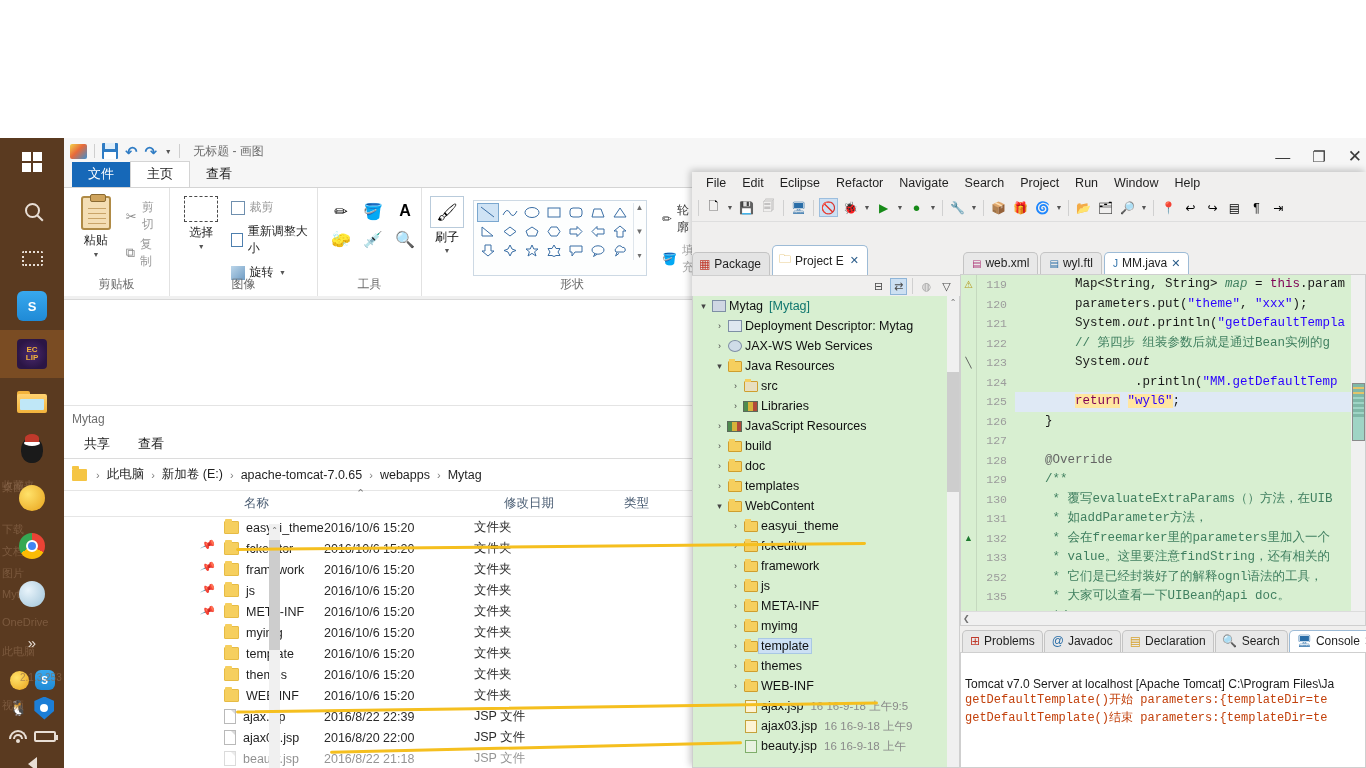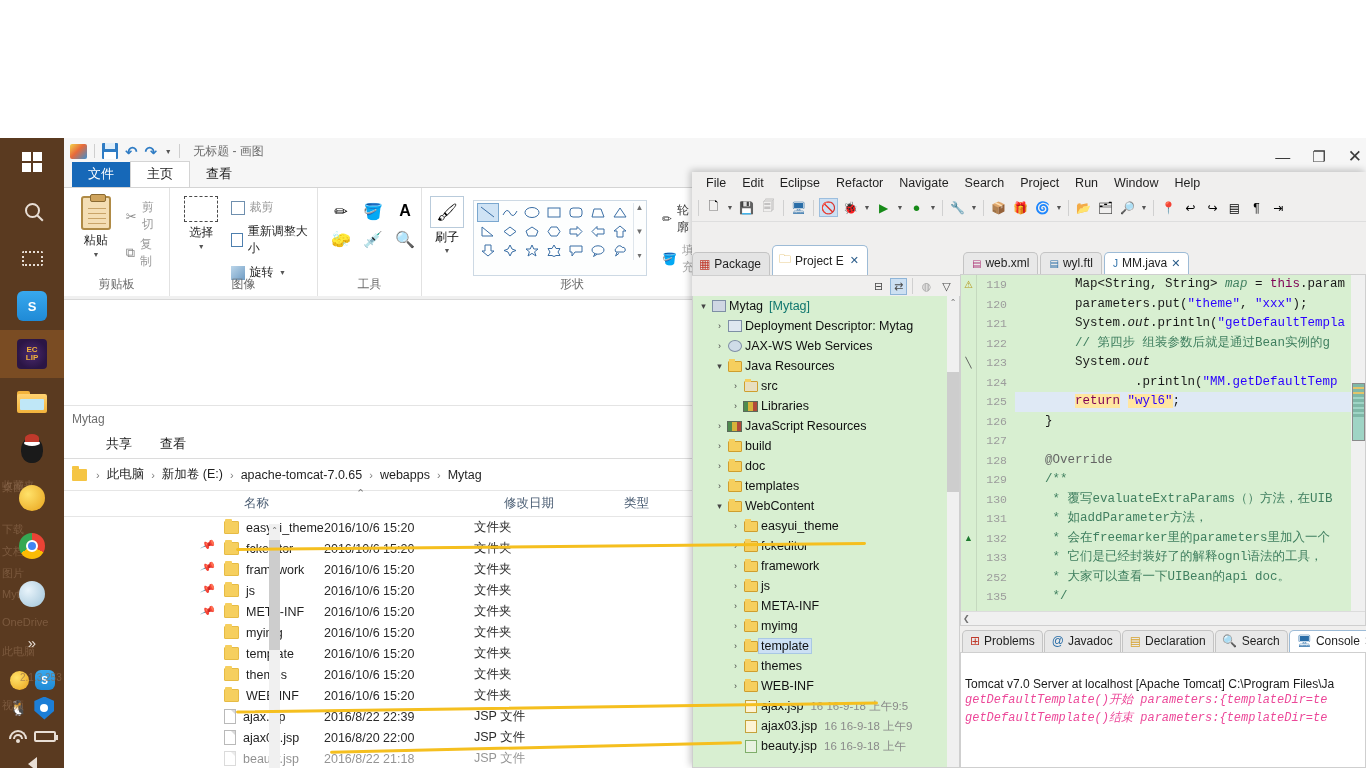--- a/index.html
+++ b/index.html
@@ -123,21 +123,21 @@
     width:12px;align-items:center;font-size:8px;color:#6f6f6f;border-left:1px solid #dfe6ec;}
   .outlinecol{display:flex;flex-direction:column;gap:6px;padding:6px 4px 0 6px;}
   .ocmd{display:flex;align-items:center;gap:5px;font-size:12px;color:#3a3a3a;}
   .ocmd.dim{color:#a8a8a8;}
 
   
   #explorer { position:absolute; left:64px; top:405px; width:636px; height:363px;
     background:#ffffff; z-index:20; border-top:1px solid #e4e4e4; }
   #ex-title { height:26px; padding-left:8px; display:flex; align-items:center;
     font-size:12px; color:#6e6e6e; }
-  #ex-tabs { height:27px; display:flex; padding-left:30px;
+  #ex-tabs { height:27px; display:flex; padding-left:8px;
     gap:4px; border-bottom:1px solid #dcdcdc; }
   #ex-tabs .etab { font-size:13px; color:#1f1f1f; padding:3px 12px 5px; }
   #ex-addr { height:32px; display:flex; align-items:center; padding:0 8px; gap:4px;
     border-bottom:1px solid #e6e6e6; }
   .crumb { font-size:12.5px; color:#1f1f1f; }
   .crumb-sep { font-size:11px; color:#7d7d7d; margin:0 3px; }
   .addr-folder{width:15px;height:12px;background:#f5c544;border-radius:1px;position:relative;margin-right:2px;}
   .addr-folder:after{content:"";position:absolute;left:0;top:-3px;width:7px;height:3px;
     background:#f5c544;border-radius:1px 1px 0 0;}
   #ex-cols { height:26px; display:flex; align-items:center; border-bottom:1px solid #e6e6e6;
@@ -248,21 +248,21 @@
   #console { position:absolute; left:0; top:378px; right:0; bottom:0; background:#f0efee; }
   #cons-tabs { height:24px; display:flex; align-items:flex-end; padding-left:2px; }
   .ctb { display:flex;align-items:center;gap:4px;font-size:12px;color:#1f1f1f;
     padding:3px 7px 4px;border:1px solid #c4c4c4;border-bottom:none;border-radius:5px 5px 0 0;
     background:#e8e8e8;margin-right:1px; }
   .ctb.active{ background:#fff;border-color:#9dbbd6; }
   #cons-body { position:absolute; left:0; top:24px; right:0; bottom:0; background:#fff;
     border:1px solid #cfcfcf; padding:4px 4px 0 4px; }
   .cons-head { font-size:12px; color:#1a1a1a; padding-top:20px; }
   .cons-line { font-family:"Liberation Mono","DejaVu Sans Mono",monospace; font-size:12px;
-    color:#ec4899; white-space:pre; line-height:18px;font-style:italic; }
+    color:#c2410c; white-space:pre; line-height:18px; }
 
   
   .stroke { position:absolute; background:#f5bf1f; z-index:55; pointer-events:none;
     border-radius:2px; }
 </style>
 </head>
 <body>
 
 <div id="root">
 
@@ -933,20 +933,21 @@
             <div class="cl"><span class="cls">        System.</span><span class="cls" style="font-style: italic;">out</span></div>
             <div class="cl"><span class="cls">                .println(</span><span class="str">"MM.getDefaultTemp</span></div>
             <div class="cl hl-line"><span class="cls">        </span><span class="kw hl-word">return</span><span class="cls"> </span><span class="str hl-word">"wyl6"</span><span class="cls">;</span></div>
             <div class="cl"><span class="cls">    }</span></div>
             <div class="cl"><span class="cls"></span></div>
             <div class="cl"><span class="ann">    @Override</span></div>
             <div class="cl"><span class="cmt">    /**</span></div>
             <div class="cl"><span class="cmt">     * 覆写evaluateExtraParams（）方法，在UIB</span></div>
             <div class="cl"><span class="cmt">     * 如addParameter方法，</span></div>
             <div class="cl"><span class="cmt">     * 会在freemarker里的parameters里加入一个</span></div>
+            <div class="cl"><span class="cmt">     * value。这里要注意findString，还有相关的</span></div>
             <div class="cl"><span class="cmt">     * 它们是已经封装好了的解释ognl语法的工具，</span></div>
             <div class="cl"><span class="cmt">     * 大家可以查看一下UIBean的api doc。</span></div>
             <div class="cl"><span class="cmt">     */</span></div>
           </div>
         <div id="ed-vscroll">
           <div id="ed-overview">
             <i></i>
               <i></i>
               <i></i>
               <i></i>

